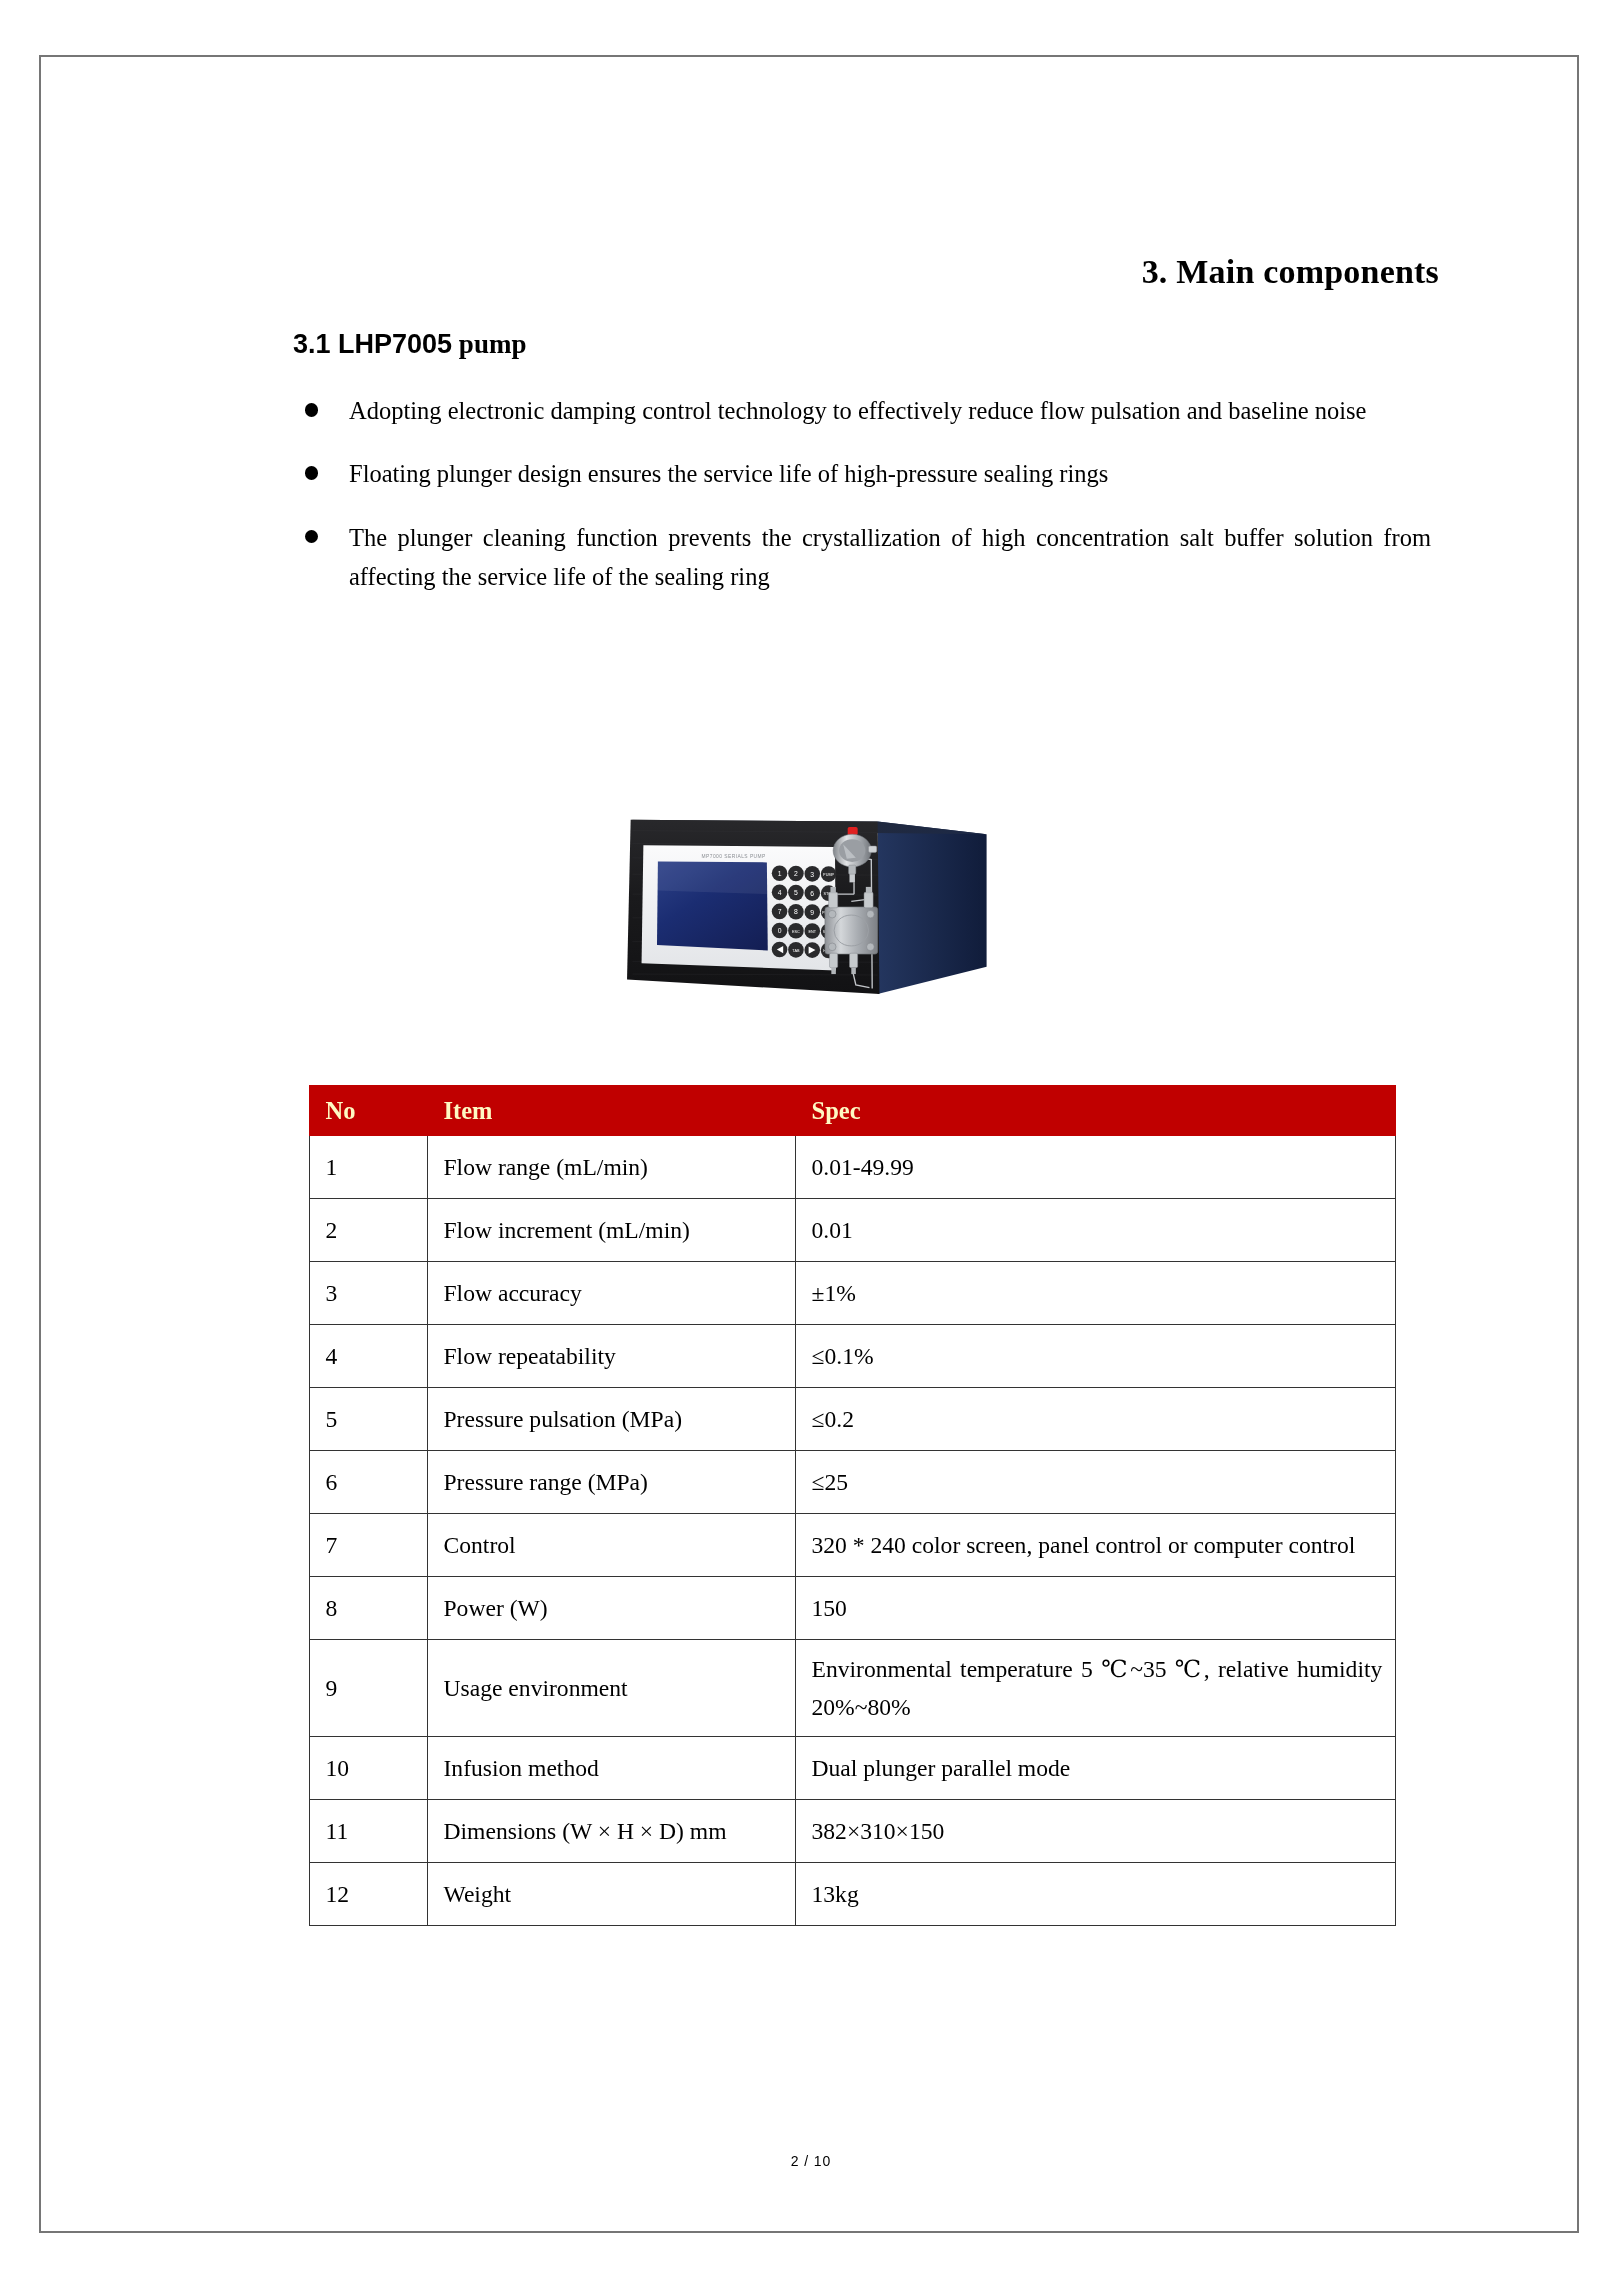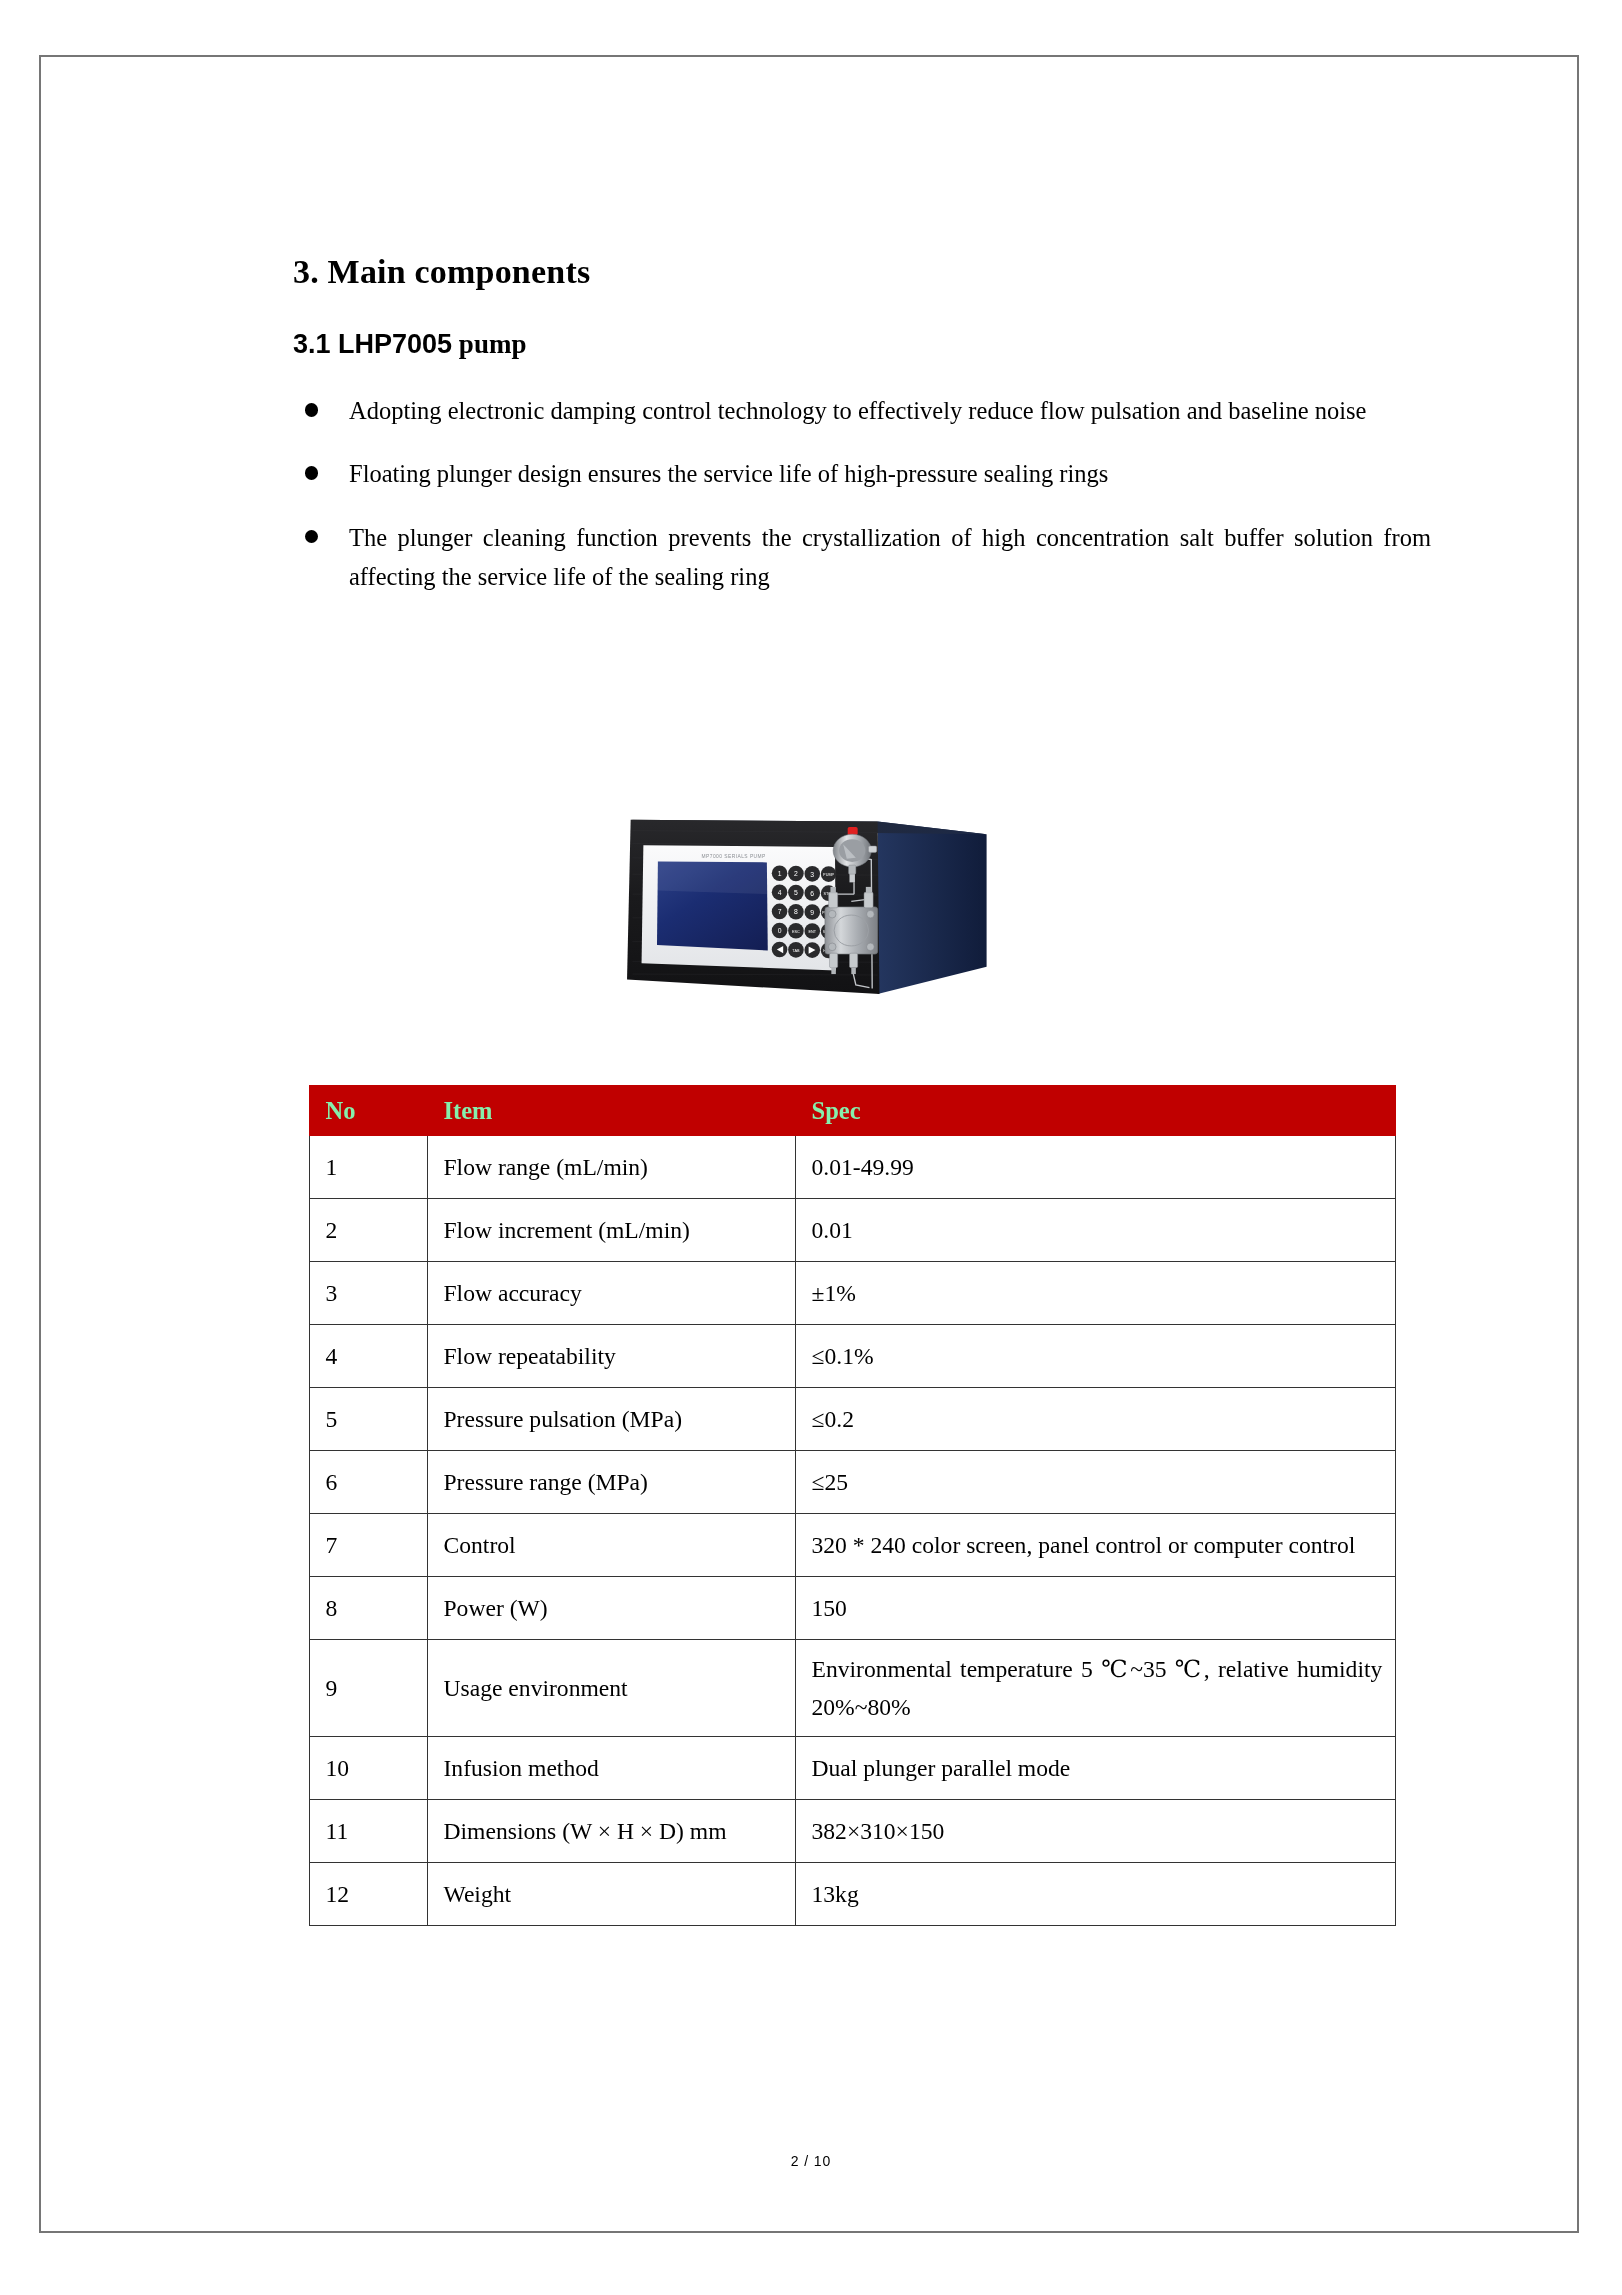--- a/index.html
+++ b/index.html
@@ -36,20 +36,21 @@
   }
 
   
   .h-main {
     font-family: "Liberation Serif", "DejaVu Serif", serif;
     font-weight: bold;
     font-size: 34px;
     line-height: 1.15;
     margin: 0 0 38px 0;
     letter-spacing: 0.2px;
+    text-align: right;
   }
   .h-sub {
     font-size: 27px;
     line-height: 1.15;
     margin: 0 0 31px 0;
     font-weight: bold;
   }
   .h-sub .sans {
     font-family: "Liberation Sans", "DejaVu Sans", sans-serif;
     font-weight: bold;
@@ -107,21 +108,21 @@
     font-size: 23.6px;
   }
   #spec-table th, #spec-table td {
     border: 1.8px solid #333333;
     vertical-align: middle;
     padding: 10px 12.7px 10px 15.5px;
     line-height: 1.62;
   }
   #spec-table thead th {
     background: #c00000;
-    color: #86efac;
+    color: #fef9c3;
     font-weight: bold;
     text-align: left;
     padding-top: 4.5px;
     padding-bottom: 4.5px;
     border-color: #c00000;
     font-size: 24.5px;
   }
   #spec-table col.c-no   { width: 118px; }
   #spec-table col.c-item { width: 368px; }
   #spec-table col.c-spec { width: 600px; }

